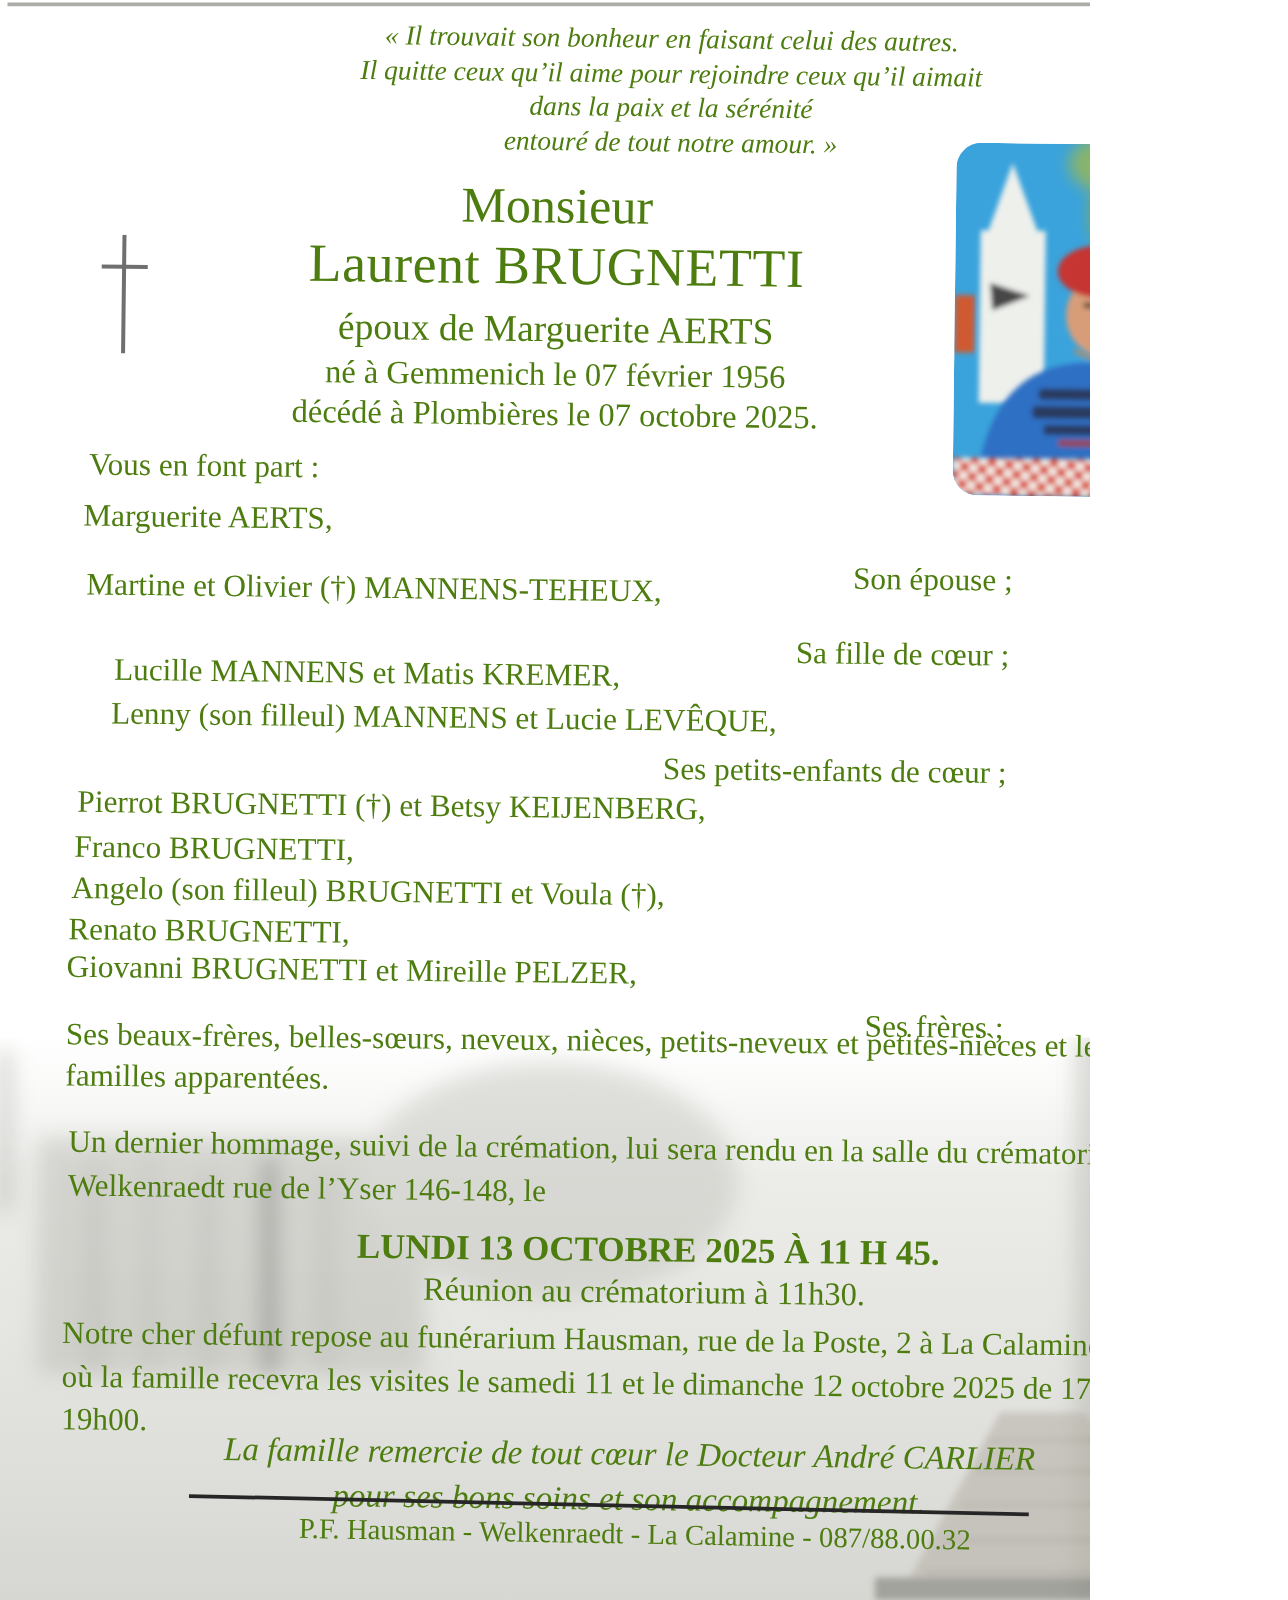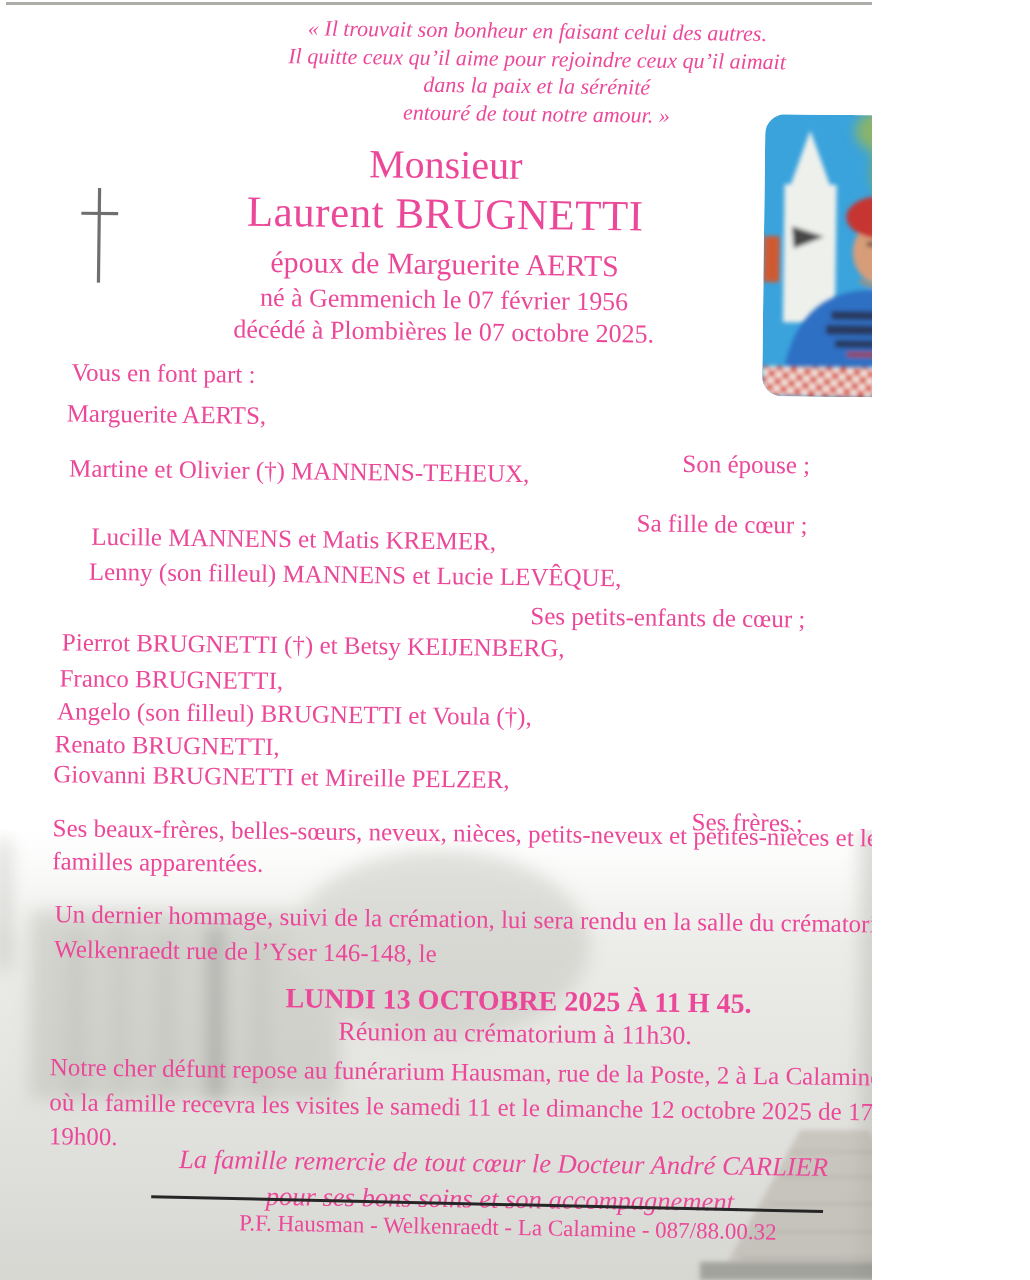--- a/index.html
+++ b/index.html
@@ -1,18 +1,18 @@
 <!DOCTYPE html>
 <html><head>
 <meta charset="utf-8">
 <style>
   html,body{margin:0;padding:0;background:#ffffff;}
   .page{
     position:relative;width:872px;height:1280px;overflow:hidden;
-    background:#ffffff;color:#ec4899;
+    background:#ffffff;color:#4d7c0f;
     font-family:"Liberation Serif","DejaVu Serif",serif;
   }
   .scan-top-line{position:absolute;left:6px;top:2px;width:1018px;height:3px;background:#9d9d99;opacity:.85;z-index:3;}
   .watermark{position:absolute;left:0;top:830px;width:1030px;height:450px;z-index:0;}
   .content{position:absolute;inset:0;z-index:1;transform:rotate(0.7deg);transform-origin:50% 50%;}
   .abs{position:absolute;}
   .epigraph{top:16px;left:15px;width:1030px;text-align:center;font-style:italic;font-size:22px;line-height:27.5px;}
   .hdr{top:142px;left:0;width:880px;text-align:center;}
   .hdr .salutation{font-size:40px;line-height:46px;}
   .hdr .name{font-size:43px;line-height:52px;letter-spacing:.5px;}

